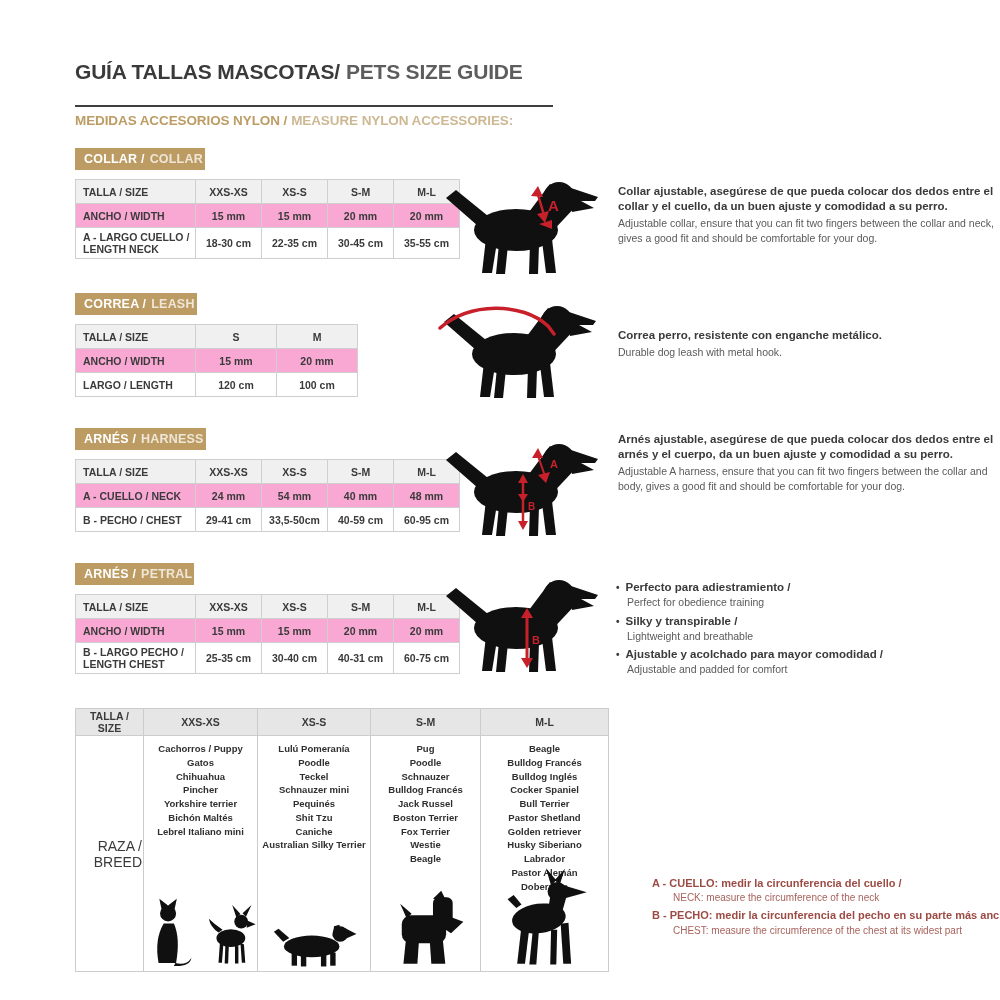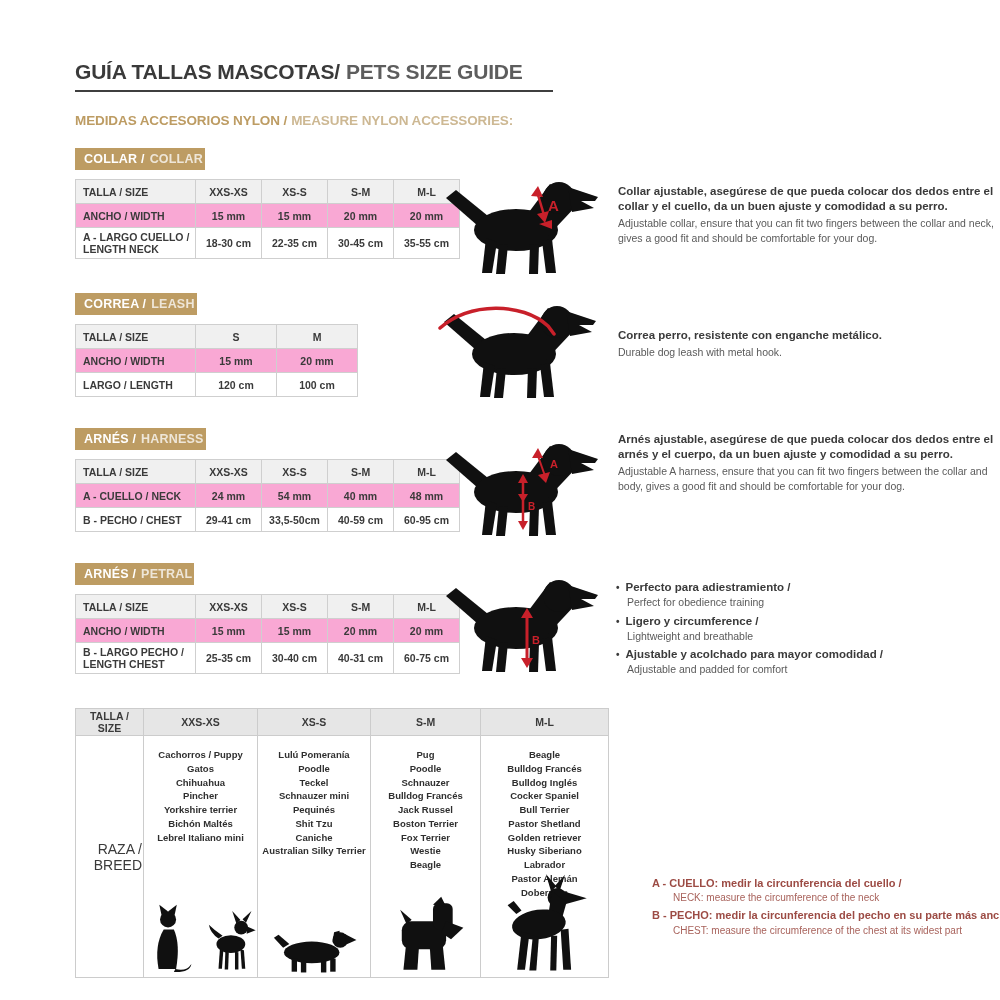--- a/index.html
+++ b/index.html
@@ -3,21 +3,21 @@
 <meta charset="utf-8">
 <style>
   html,body{margin:0;padding:0;}
   body{
     width:1000px;height:1000px;background:#ffffff;position:relative;
     font-family:"Liberation Sans", sans-serif;color:#3a3a3a;overflow:hidden;
   }
   .abs{position:absolute;}
 
   
-  .title{left:75px;top:60px;font-size:21px;font-weight:700;border-bottom:2px solid #3f3f3f;padding:0 30px 6px 0;letter-spacing:-0.2px;}
+  .title{left:75px;top:60px;font-size:21px;font-weight:700;border-bottom:2px solid #3f3f3f;padding:0 30px 21px 0;letter-spacing:-0.2px;}
   .title .en{color:#5d5d5d;margin-left:6px;}
   .subtitle{left:75px;top:113px;font-size:13.5px;font-weight:700;color:#BD9C63;letter-spacing:-0.1px;}
   .subtitle .en{color:#CDB893;margin-left:4px;}
 
   
   .badge{background:#BD9C63;color:#ffffff;font-weight:700;font-size:12.5px;padding:4px 2px 4px 9px;display:inline-block;letter-spacing:0.2px;}
   .badge .en{color:rgba(255,255,255,0.75);margin-left:5px;}
 
   
   table.spec{border-collapse:collapse;margin-top:9px;background:#fff;}
@@ -38,21 +38,21 @@
   .bullets{width:382px;}
   .bullet .es{font-weight:700;font-size:11.5px;color:#3a3a3a;line-height:1.3;}
   .bullet .es::before{content:"\2022";margin-right:6px;font-size:10px;}
   .bullet .en{font-size:10.5px;color:#5a5a5a;margin:1px 0 4px 11px;line-height:1.3;}
 
   
   table.breeds{border-collapse:collapse;background:#fff;}
   .breeds td{border:1px solid #cccccc;}
   .breeds tr.hdr td{background:#e6e6e6;font-weight:700;font-size:10.5px;text-align:center;height:24px;color:#3a3a3a;}
   .breeds td.rowlbl{font-weight:400;font-size:14px;text-align:right;vertical-align:middle;}
-  .breeds td.bcell{vertical-align:top;position:relative;text-align:center;font-size:9.5px;font-weight:700;line-height:1.45;padding-top:12px;height:228px;color:#2f2f2f;}
+  .breeds td.bcell{vertical-align:top;position:relative;text-align:center;font-size:9.5px;font-weight:700;line-height:1.45;padding-top:6px;height:228px;color:#2f2f2f;}
   .art{position:absolute;bottom:3px;left:0;right:0;display:flex;justify-content:center;align-items:flex-end;gap:7px;}
 
   
   .notes{width:368px;margin-left:24px;}
   .note-bold{color:#9C4B44;font-weight:700;font-size:11px;line-height:1.3;}
   .note-normal{color:#A8625B;font-size:10px;margin:1px 0 4px 21px;line-height:1.3;}
 
   svg{display:block;}
 </style>
 </head>
@@ -258,21 +258,21 @@
       <text x="94" y="78" font-size="11" font-weight="bold">B</text>
     </g>
   </svg>
 </div>
 <div class="abs bullets" style="left:616px;top:580px;">
   <div class="bullet">
     <div class="es">Perfecto para adiestramiento /</div>
     <div class="en">Perfect for obedience training</div>
   </div>
   <div class="bullet">
-    <div class="es">Ligero y circumference /</div>
+    <div class="es">Silky y transpirable /</div>
     <div class="en">Lightweight and breathable</div>
   </div>
   <div class="bullet">
     <div class="es">Ajustable y acolchado para mayor comodidad /</div>
     <div class="en">Adjustable and padded for comfort</div>
   </div>
 </div>
 
 <div class="abs" style="left:75px;top:708px;">
   <table class="breeds">

